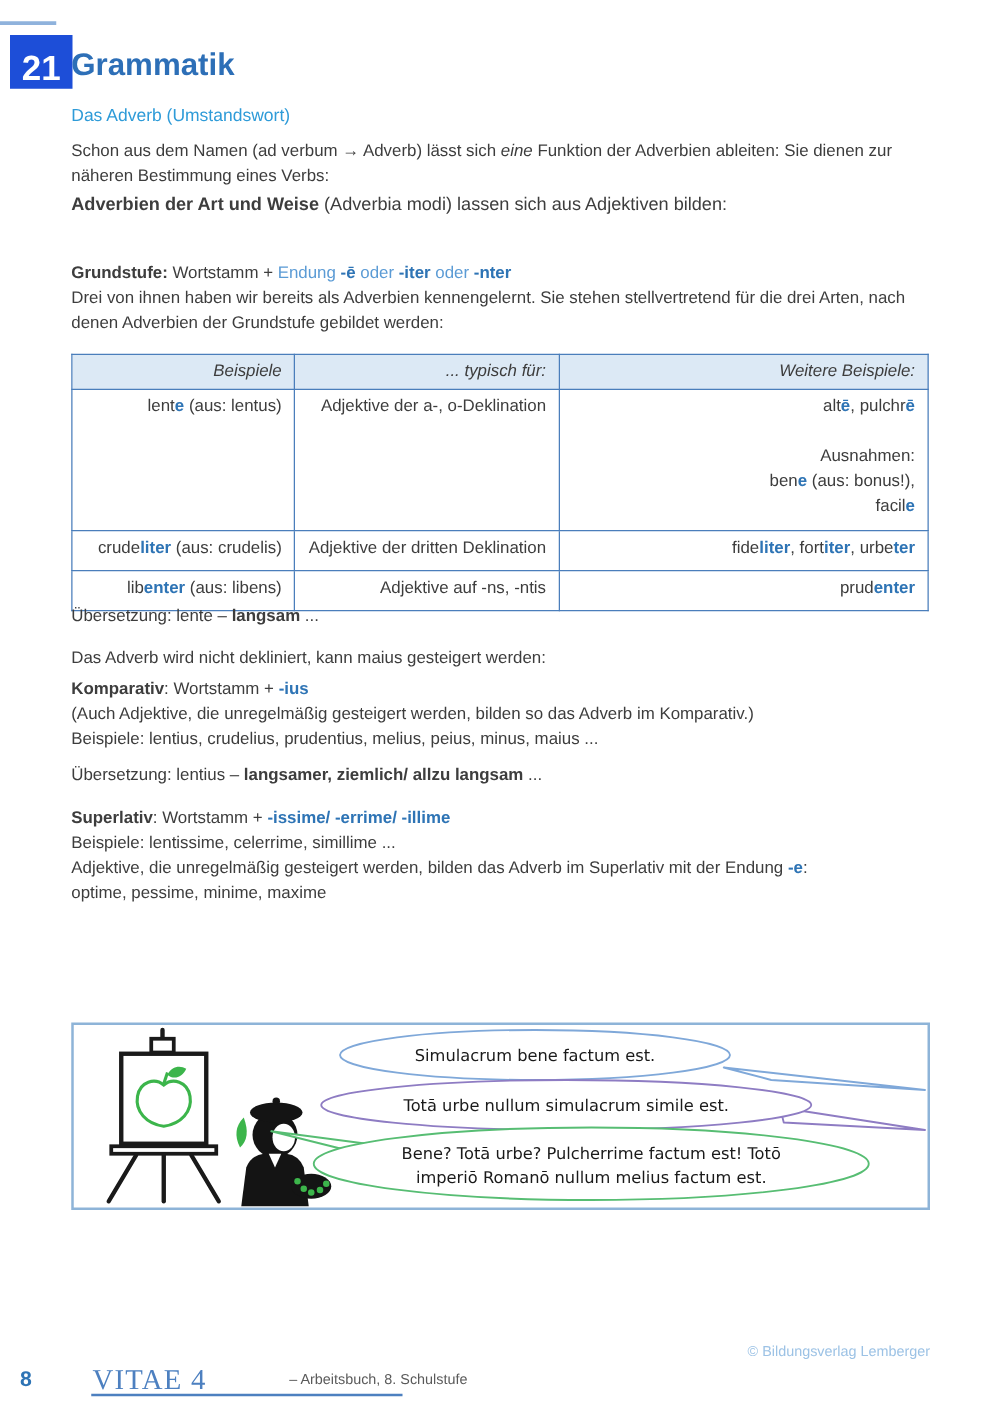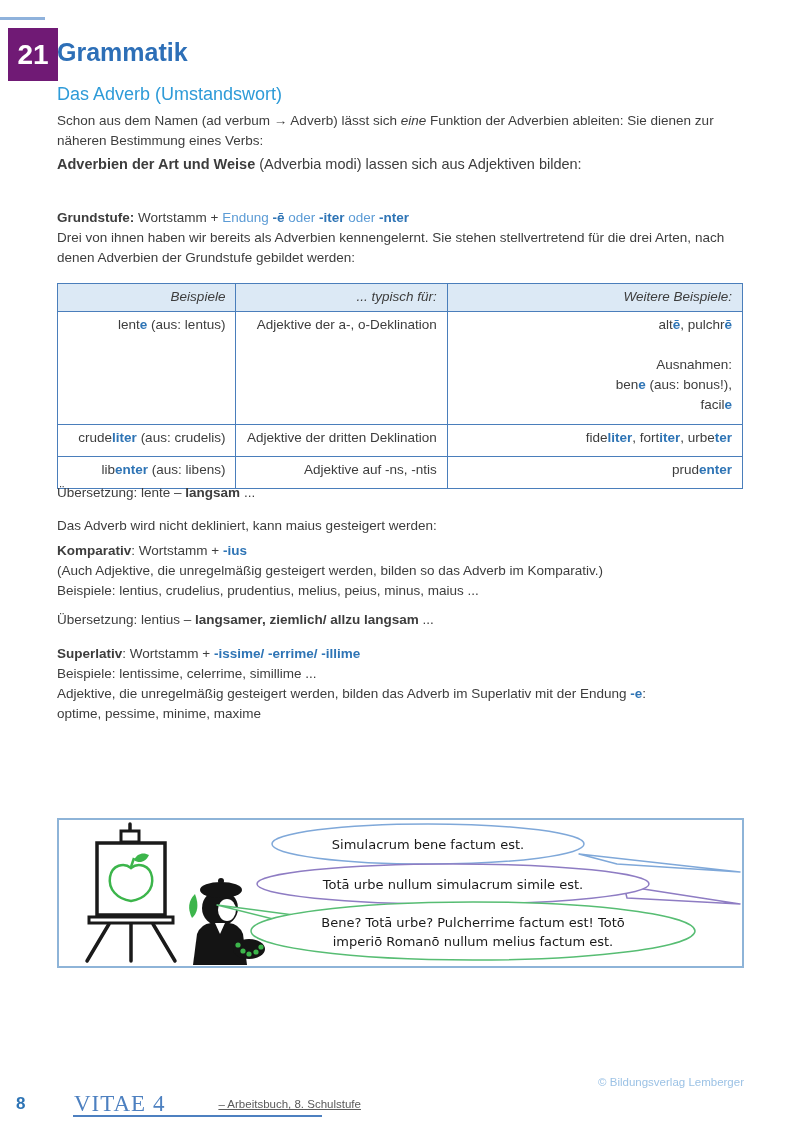--- a/index.html
+++ b/index.html
@@ -1,43 +1,43 @@
 <!DOCTYPE html>
 <html><head>
 <meta charset="utf-8">
 <style>
   html,body{margin:0;padding:0;background:#fff;}
   .page{position:relative;width:800px;height:1131px;background:#fff;overflow:hidden;
         font-family:"Liberation Sans","DejaVu Sans",sans-serif;color:#3d3d3d;}
   .abs{position:absolute;}
   .top-dash{left:0;top:17px;width:45px;height:3px;background:#8fb2dc;}
-  .chapter-box{left:8px;top:28px;width:50px;height:53px;background:#701a75;color:#fff;
+  .chapter-box{left:8px;top:28px;width:50px;height:43px;background:#1d4ed8;color:#fff;
                font-size:28px;font-weight:700;text-align:center;line-height:53px;}
   .page-title{left:57px;top:38px;font-size:25px;font-weight:700;color:#2d6fb7;}
-  .page-subtitle{left:57px;top:84px;font-size:18px;color:#2e9bd8;}
+  .page-subtitle{left:57px;top:84px;font-size:14px;color:#2e9bd8;}
   .para{left:57px;width:690px;font-size:13.5px;line-height:20px;}
   .lead{font-size:14.5px;}
   .sg-b{font-weight:700;}
   .sg-i{font-style:italic;}
   .sg-acc{color:#2e74b5;font-weight:700;}
   .sg-lb{color:#5b9bd5;}
   table.gtable{position:absolute;left:57px;top:283px;width:686px;border-collapse:collapse;table-layout:fixed;}
   .gtable th,.gtable td{border:1px solid #4a7ebb;font-size:13.5px;line-height:20px;
         padding:3px 10px;vertical-align:top;text-align:right;}
   .gtable th{background:#dce9f5;font-style:italic;font-weight:400;height:21px;}
   .gtable .c1{width:162px;} .gtable .c2{width:192px;} .gtable .c3{width:268px;}
   .row-tall td{height:106px;}
   .row-std td{height:25px;}
   .cl{min-height:20px;line-height:20px;}
   .comic{left:57px;top:818px;width:683px;height:146px;border:2px solid #8eb4d8;}
   .bubble-text{font-family:"DejaVu Sans","Liberation Sans",sans-serif;font-size:13px;fill:#1a1a1a;}
   .footer-num{left:16px;top:1094px;font-size:17px;font-weight:700;color:#2e74b5;}
   .vitae{left:74px;top:1091px;display:flex;align-items:center;gap:42px;}
   .vitae-name{font-family:"Liberation Serif","DejaVu Serif",serif;font-size:23px;color:#4d80c0;letter-spacing:1px;}
-  .vitae-sub{font-size:11.5px;color:#5a5a5a;margin-left:11px;text-decoration:underline;}
+  .vitae-sub{font-size:11.5px;color:#5a5a5a;margin-left:24px;}
   .vitae-line{left:73px;top:1115px;width:249px;height:2px;background:#4d80c0;}
   .copyright{right:56px;top:1076px;font-size:11.5px;color:#9cc2e5;}
 </style>
 </head>
 <body>
 
 <div class="page">
 
   <div class="abs top-dash"></div>
 

